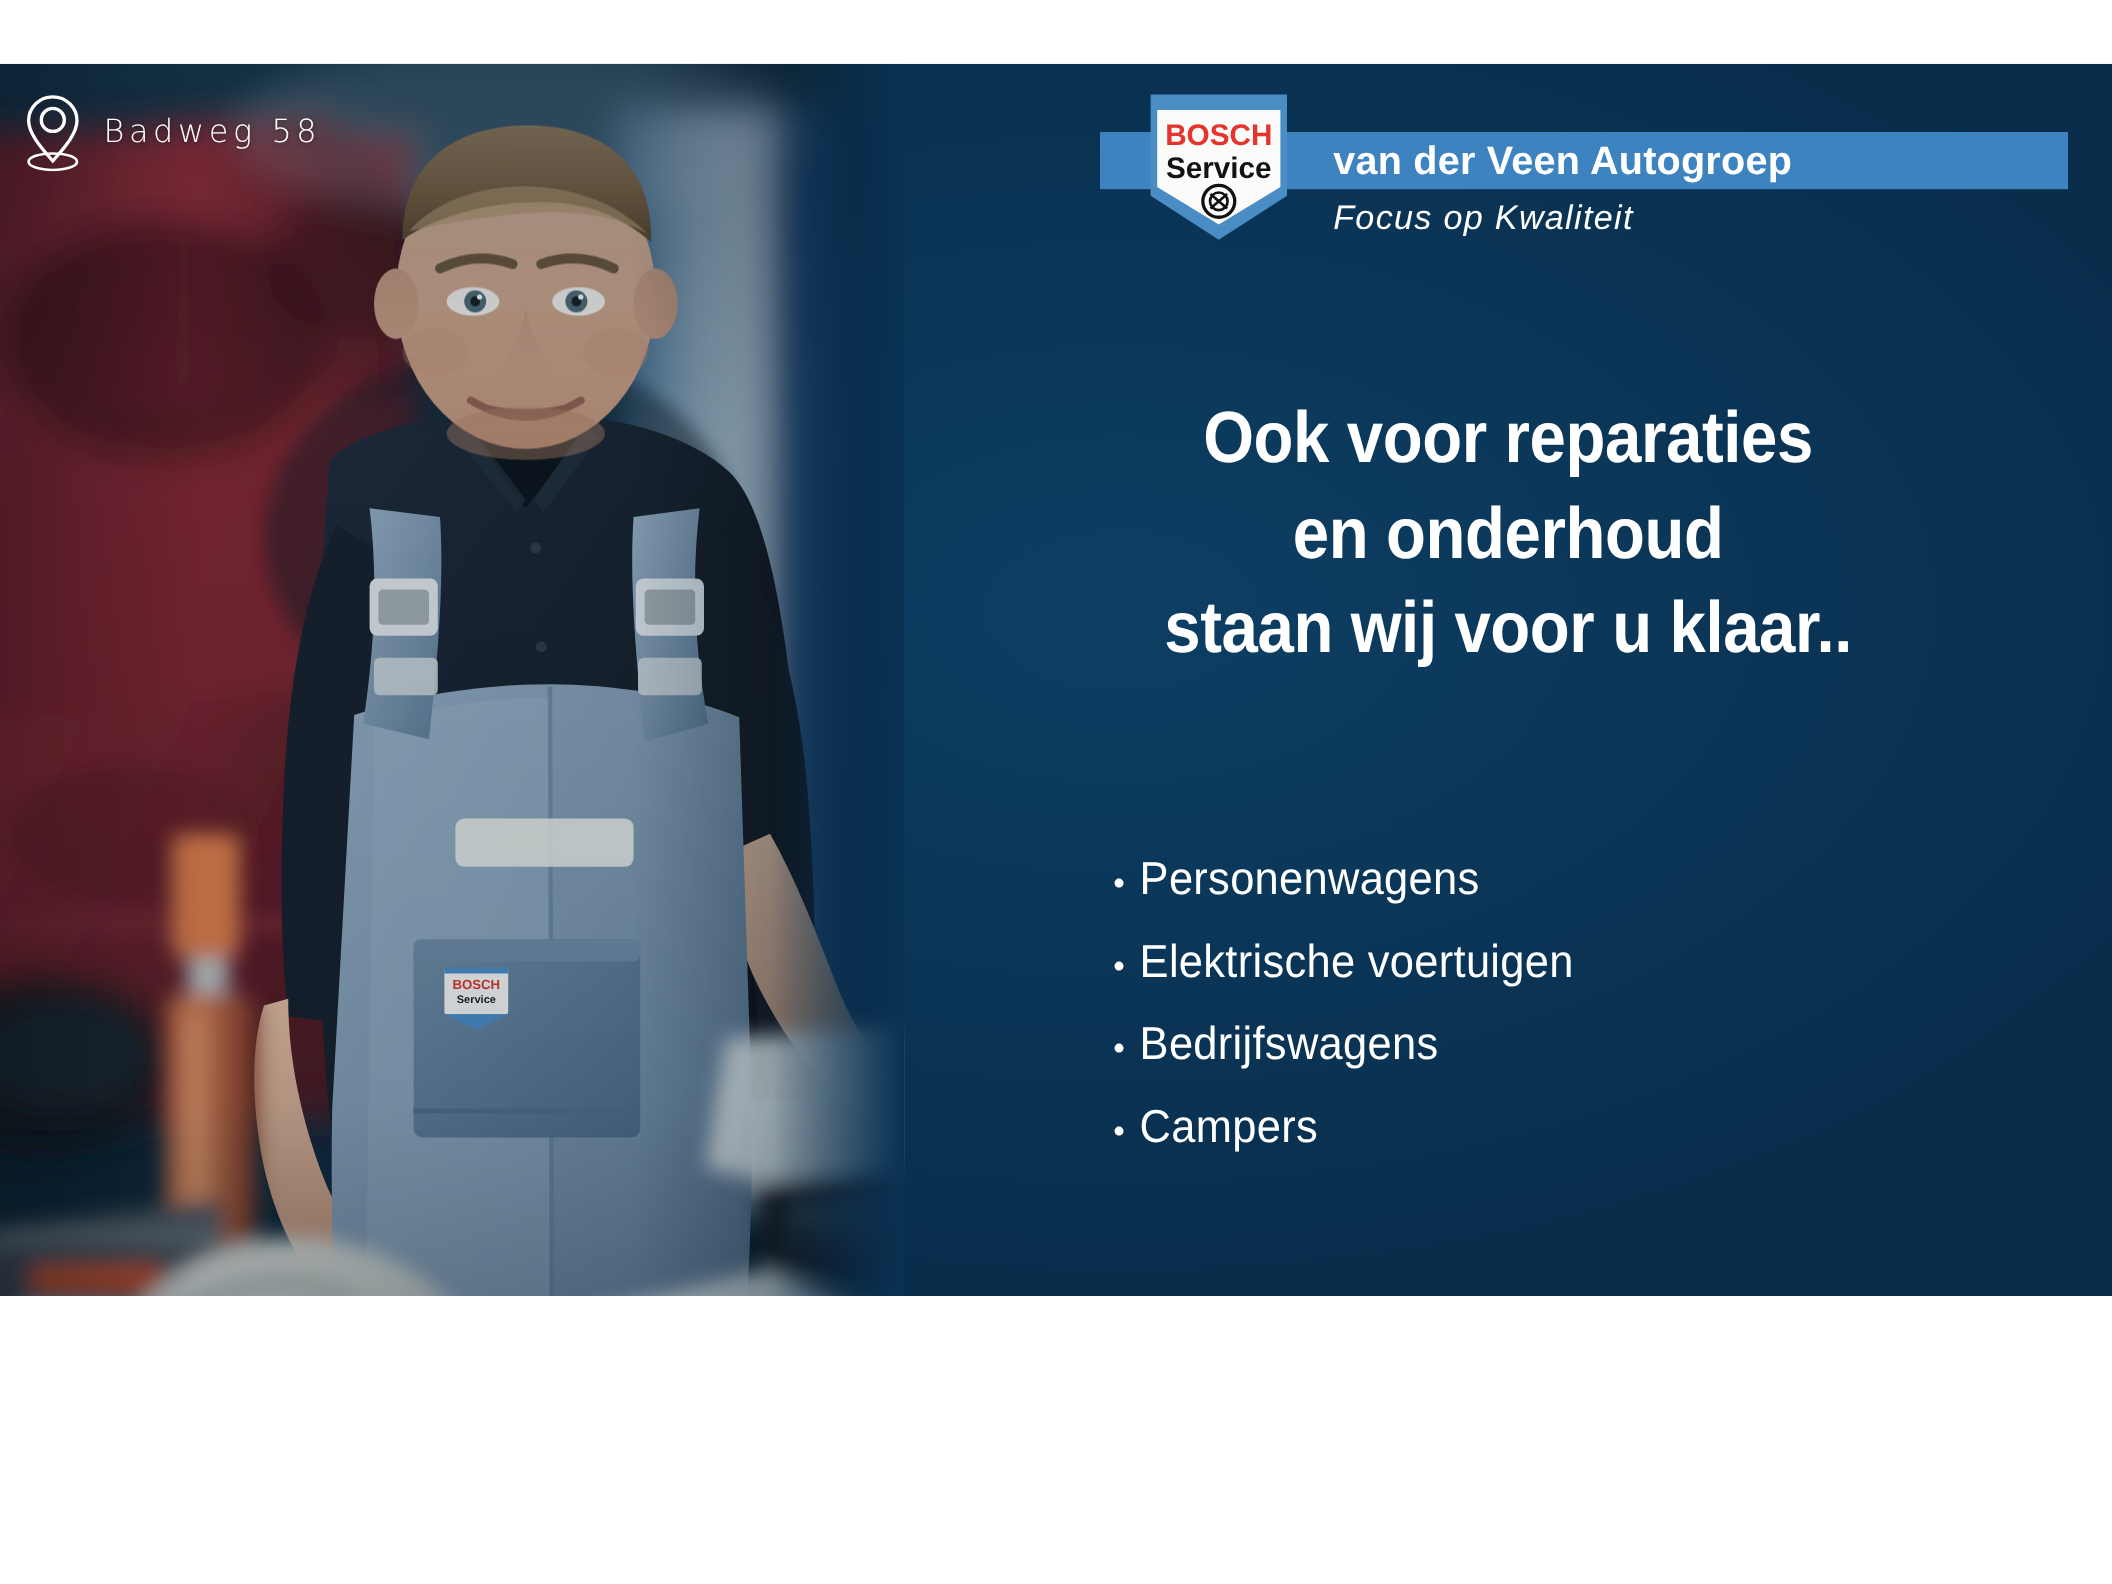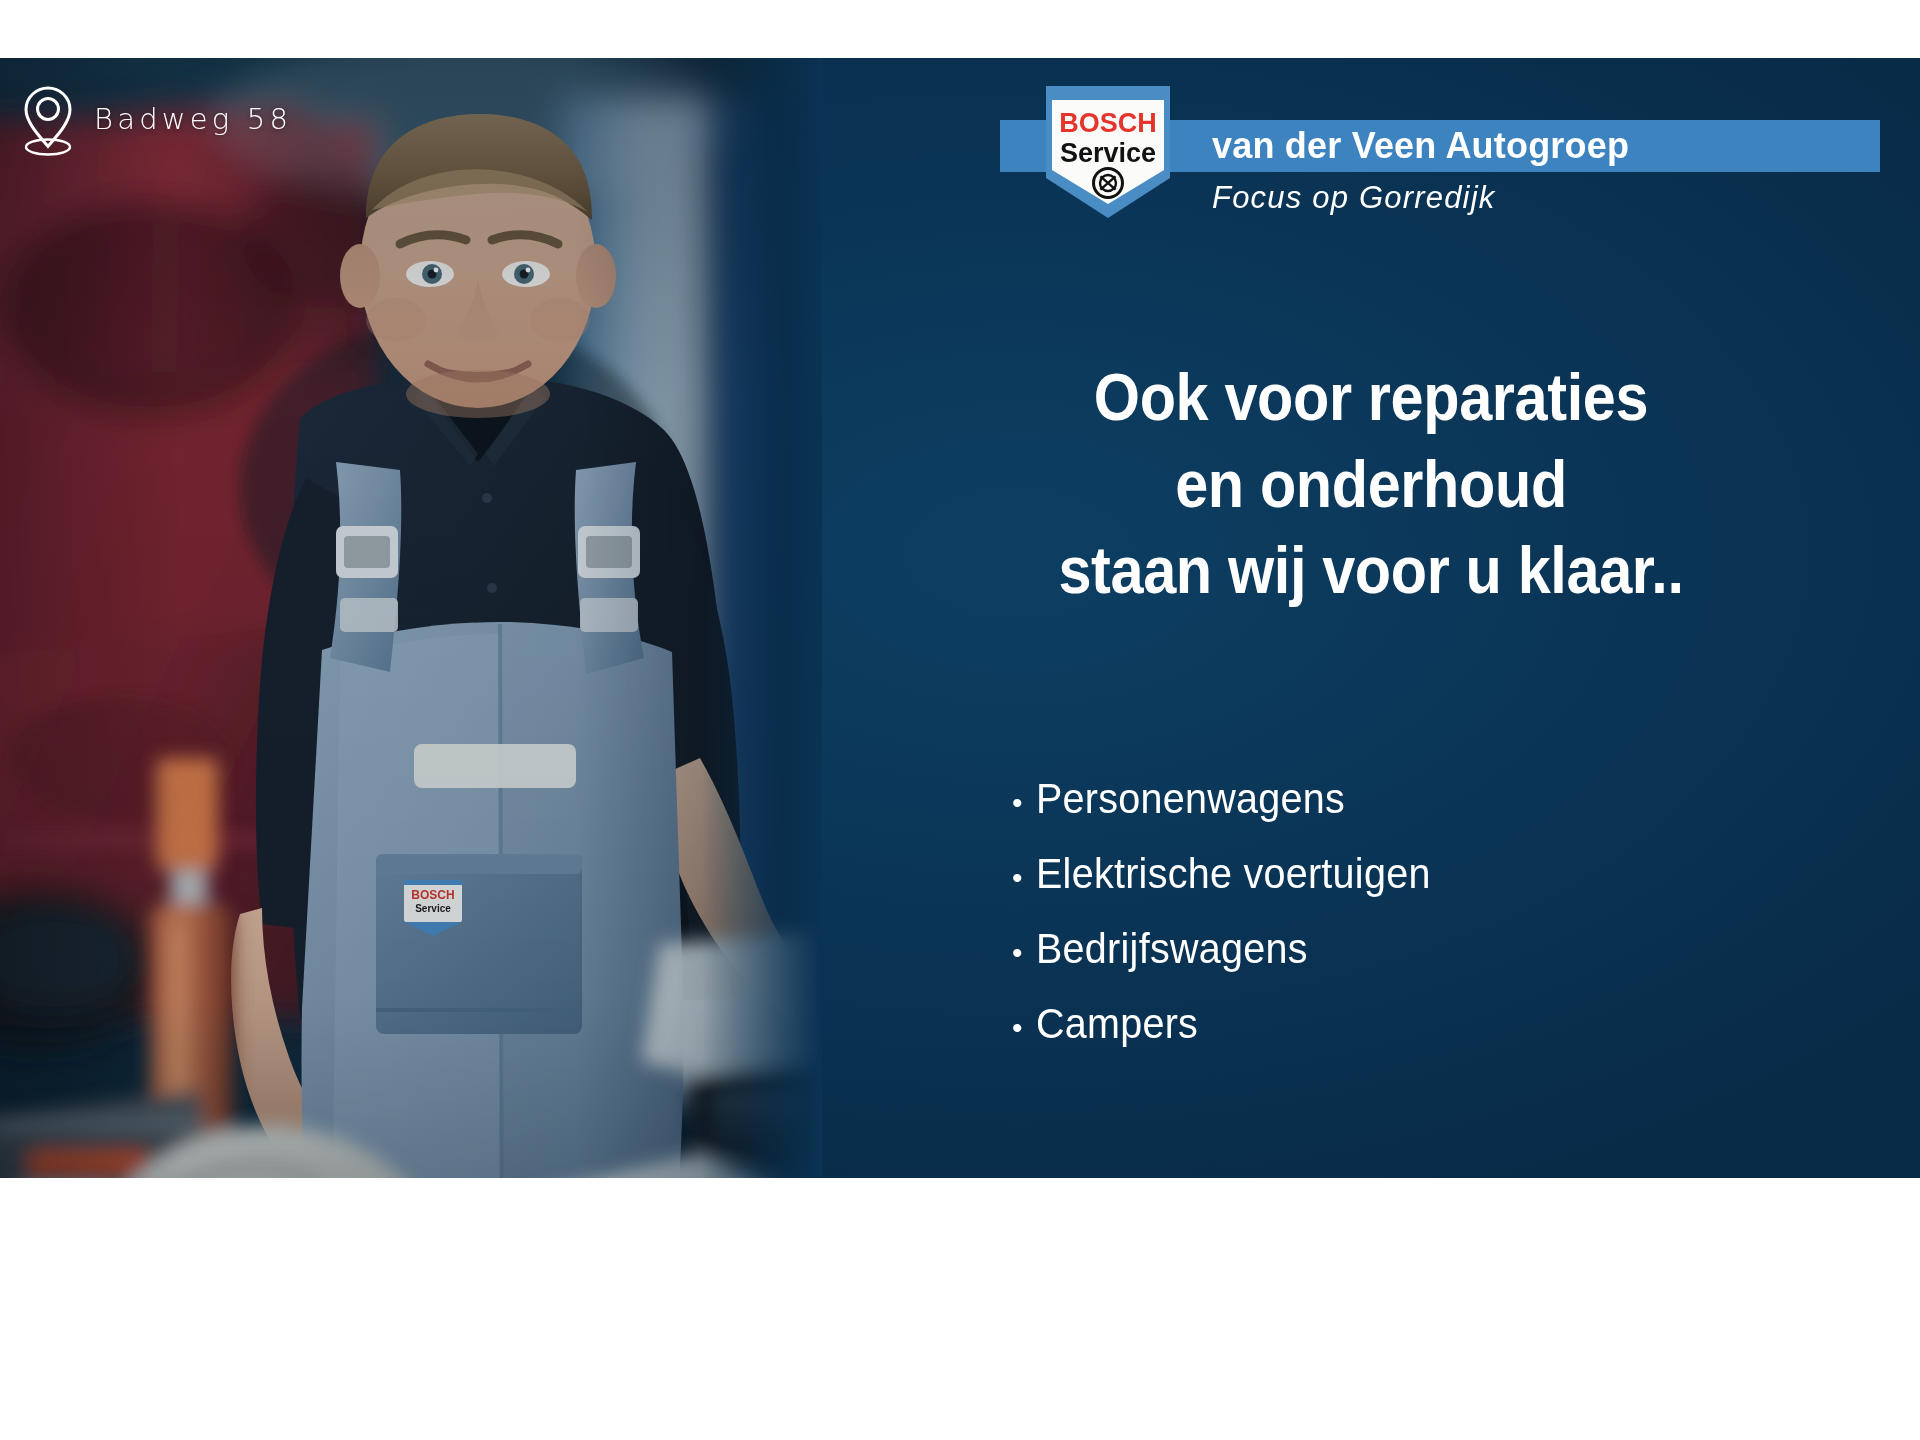--- a/index.html
+++ b/index.html
@@ -499,21 +499,21 @@
         <text x="70" y="80" text-anchor="middle" font-family="'Liberation Sans',sans-serif" font-size="27" font-weight="bold" fill="#121212">Service</text>
 
         <g>
           <circle cx="70" cy="101" r="14.5" fill="none" stroke="#111111" stroke-width="3"></circle>
           <circle cx="70" cy="101" r="8" fill="none" stroke="#111111" stroke-width="2.4"></circle>
           <path d="M62.4 94.4 L77.6 107.6 M62.4 107.6 L77.6 94.4" stroke="#111111" stroke-width="2.4"></path>
         </g>
       </svg>
 
       <div id="brand-name">van der Veen Autogroep</div>
-      <div id="brand-tagline">Focus op Gorredijk</div>
+      <div id="brand-tagline">Focus op Kwaliteit</div>
     </div>
 
     <h1 id="headline">
       <span class="headline-line">Ook voor reparaties</span>
       <span class="headline-line">en onderhoud</span>
       <span class="headline-line">staan wij voor u klaar..</span>
     </h1>
 
     <ul id="service-list">
       <li>

